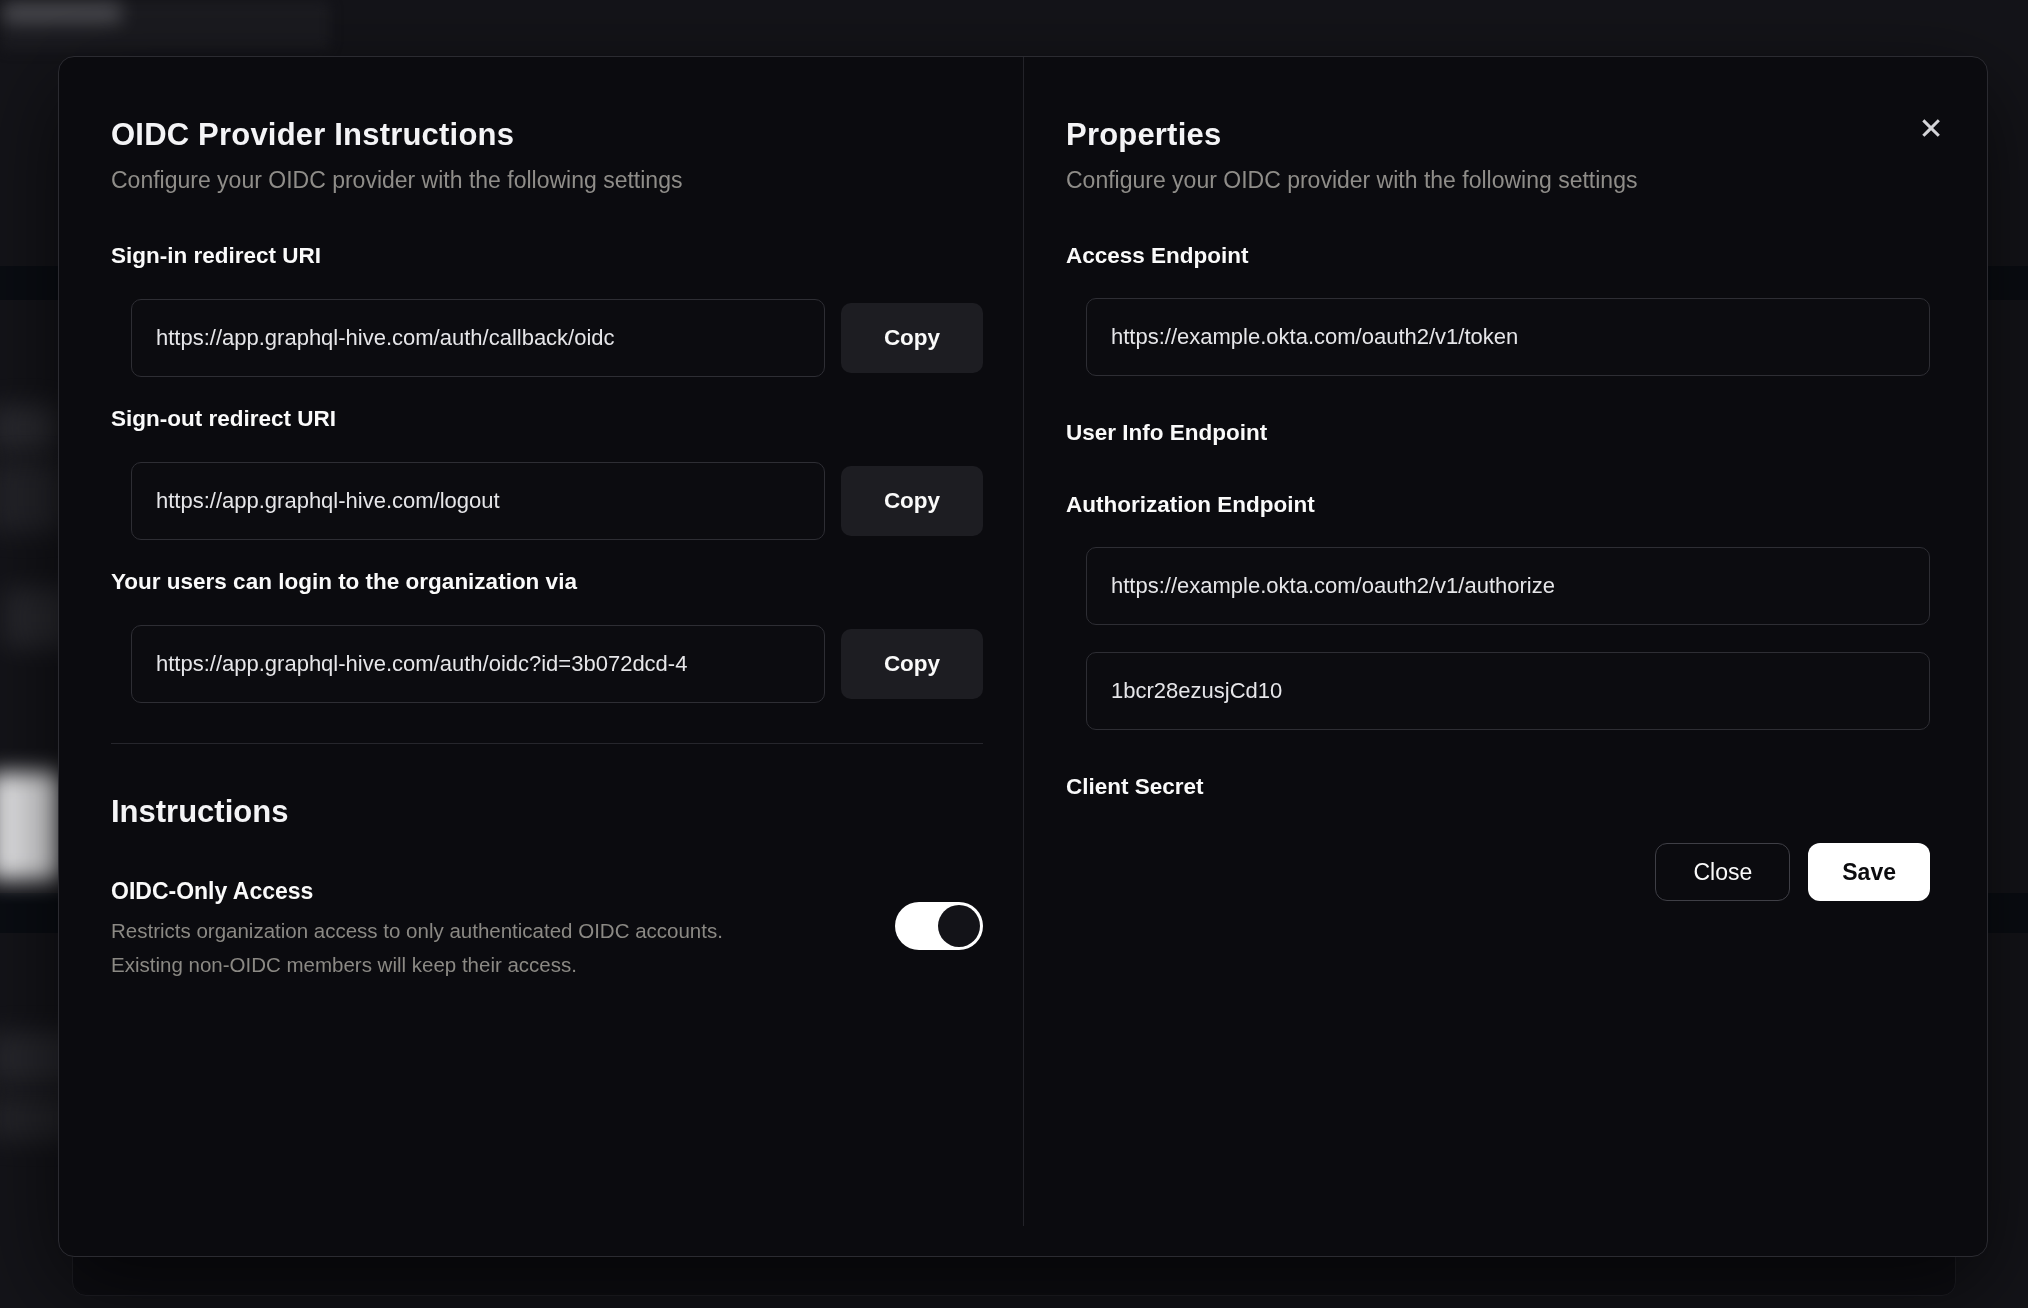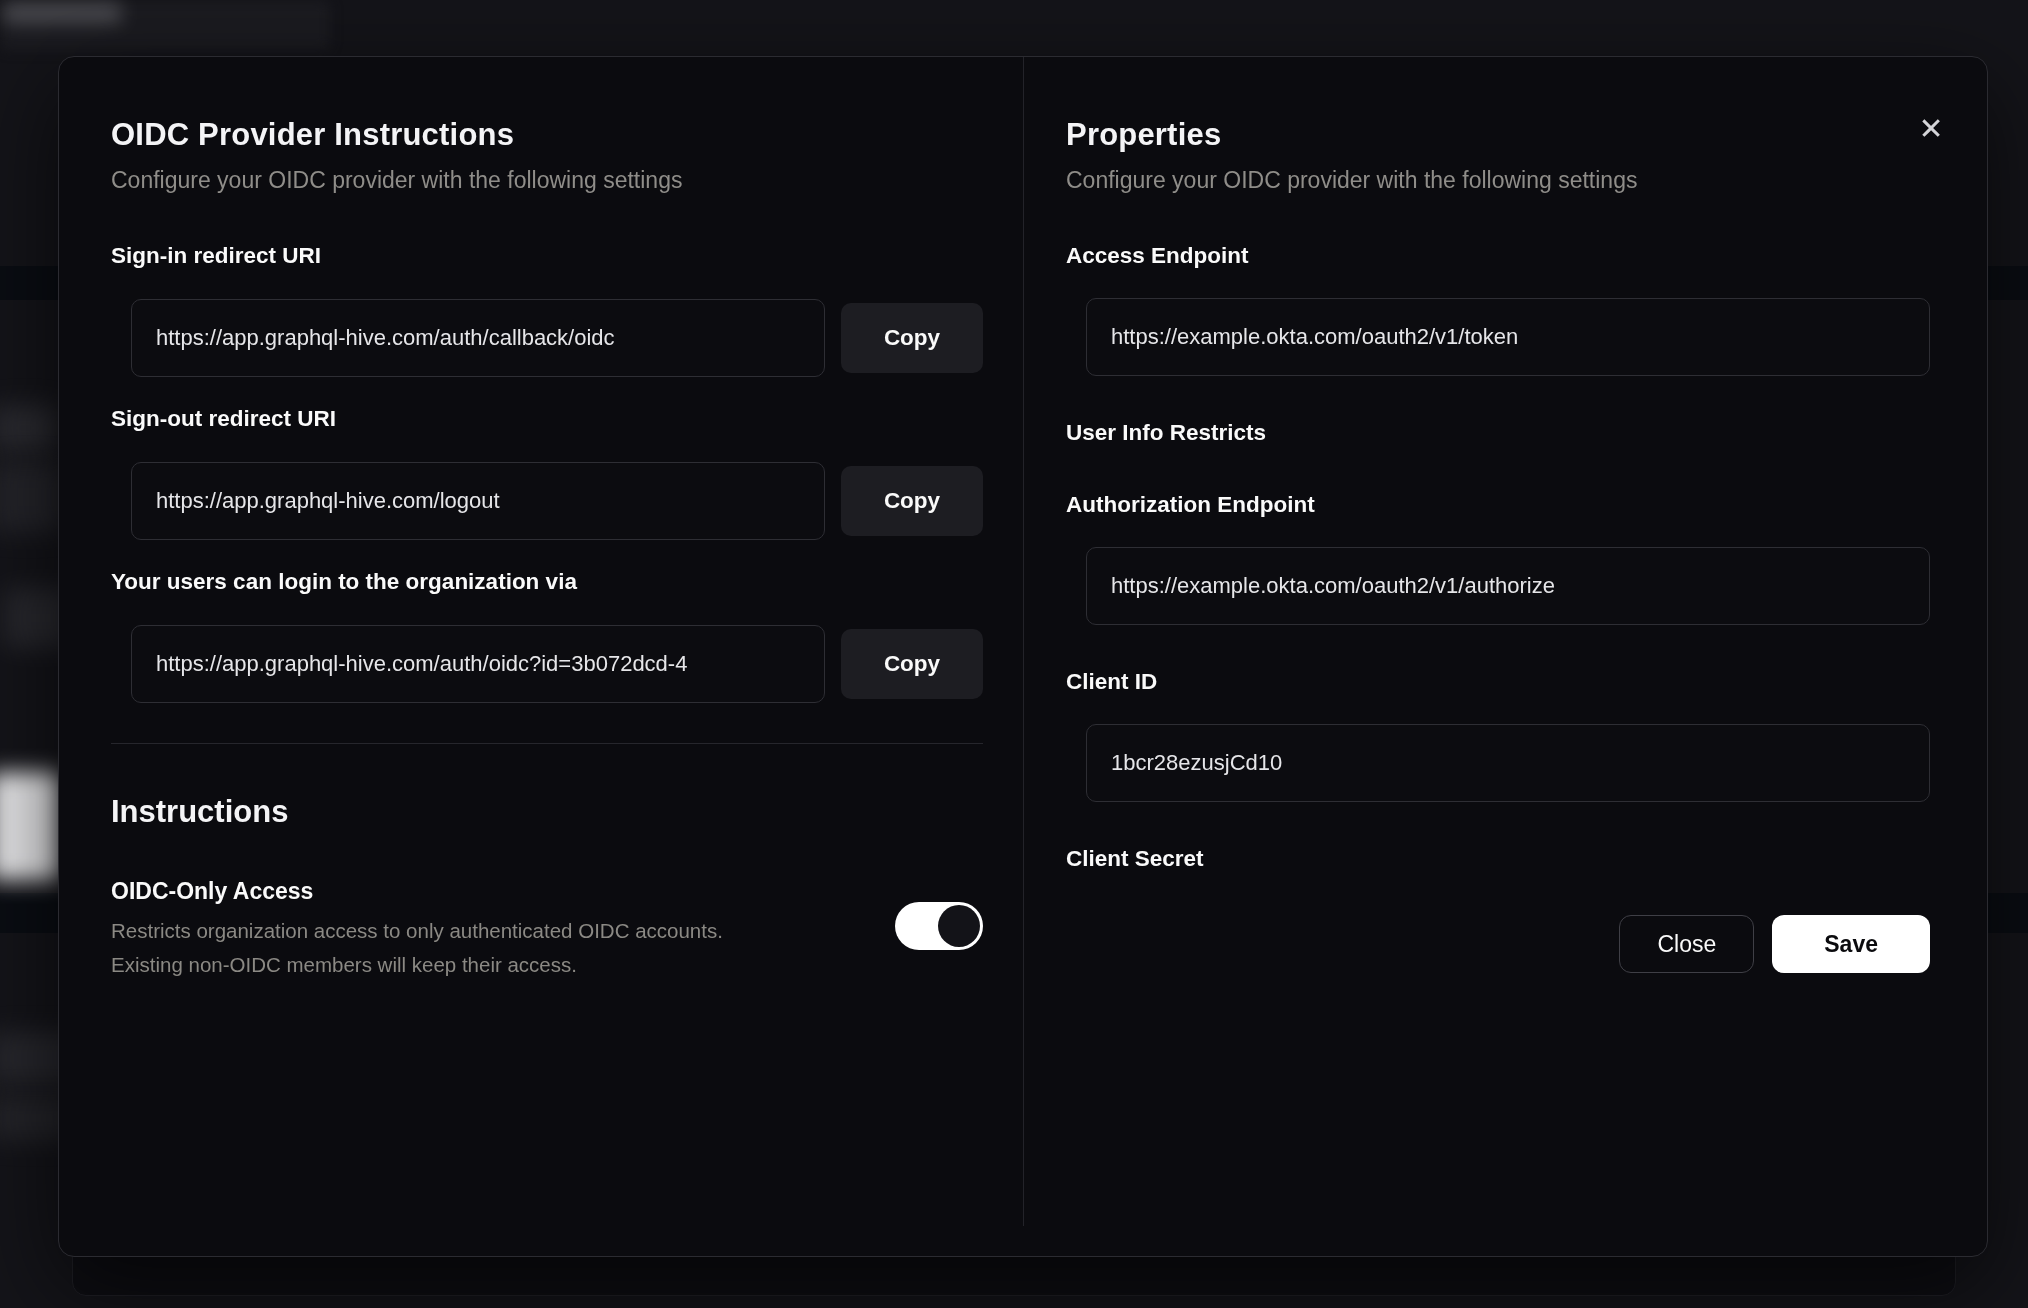--- a/index.html
+++ b/index.html
@@ -80,21 +80,21 @@
 
   .dialog-close{
     position:absolute; top:50px; right:34px; width:44px; height:44px;
     background:transparent; border:none; color:#d4d4d8;
     font-size:30px; line-height:44px; font-weight:300; cursor:pointer; font-family:inherit;
   }
 
   .footer-actions{ display:flex; justify-content:flex-end; gap:18px; margin-top:41px; }
   .btn{ height:58px; border-radius:12px; font-size:23px; font-family:inherit; cursor:pointer; }
   .btn-close{ padding:0 37px; background:transparent; border:1px solid #3f3f46; color:#fafafa; font-weight:500; }
-  .btn-save{ padding:0 52px; background:#ffffff; border:none; color:#0b0b0e; font-weight:600; }
+  .btn-save{ padding:0 34px; background:#ffffff; border:none; color:#0b0b0e; font-weight:600; }
 </style>
 </head>
 <body>
 
 <div class="backdrop">
   <div class="band band-1"></div>
   <div class="band band-2"></div>
   <div class="artifact a-topzone"></div>
   <div class="artifact a-topmark"></div>
   <div class="artifact a-l1"></div>
@@ -157,28 +157,27 @@
 
     <section class="col-right">
       <h2 class="panel-title">Properties</h2>
       <p class="panel-subtitle">Configure your OIDC provider with the following settings</p>
 
       <div class="field-label mt-first">Access Endpoint</div>
       <div class="input-row">
         <input class="text-input" type="text" value="https://example.okta.com/oauth2/v1/token" style="">
       </div>
 
-      <div class="field-label mt-right">User Info Restricts</div>
+      <div class="field-label mt-right">User Info Endpoint</div>
 
       <div class="field-label mt-right">Authorization Endpoint</div>
       <div class="input-row">
         <input class="text-input" type="text" value="https://example.okta.com/oauth2/v1/authorize" style="">
       </div>
 
-      <div class="field-label mt-right">Client ID</div>
       <div class="input-row">
         <input class="text-input" type="text" value="1bcr28ezusjCd10" style="">
       </div>
 
       <div class="field-label mt-right">Client Secret</div>
 
       <div class="footer-actions">
         <button class="btn btn-close">Close</button>
         <button class="btn btn-save">Save</button>
       </div>

